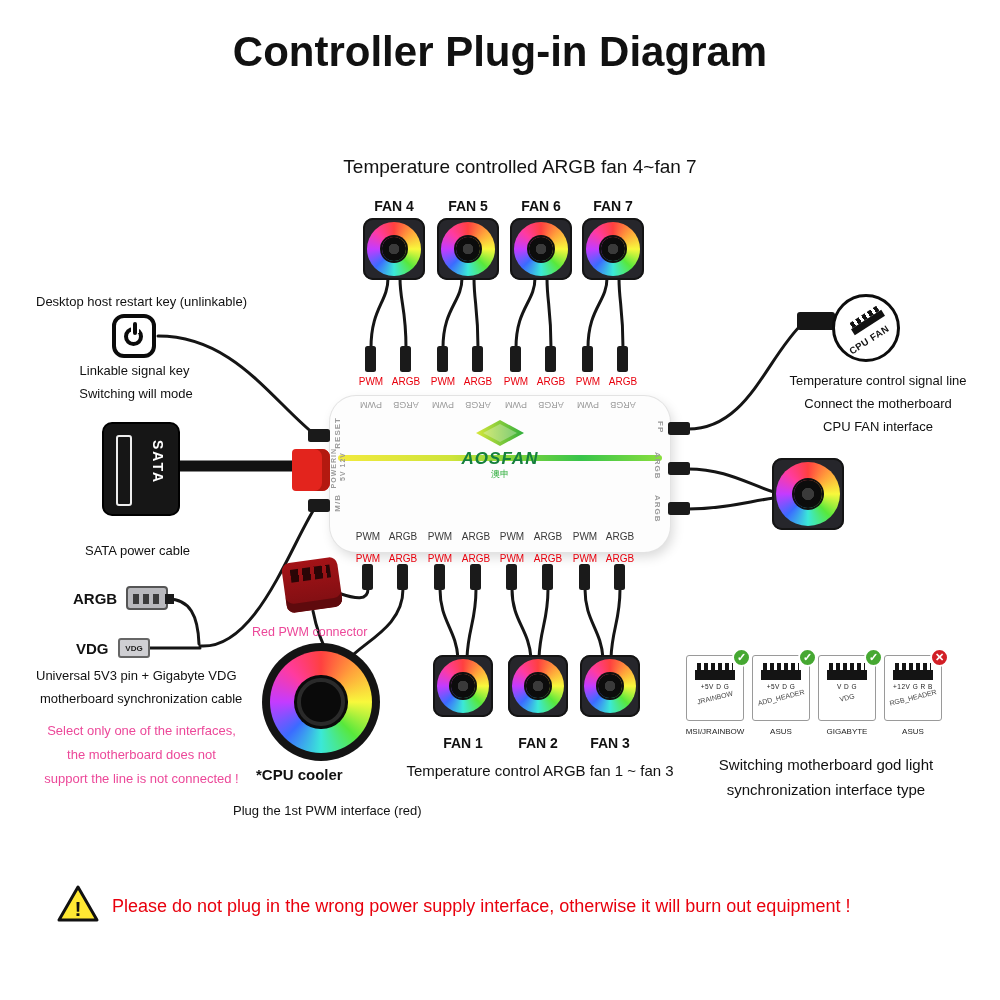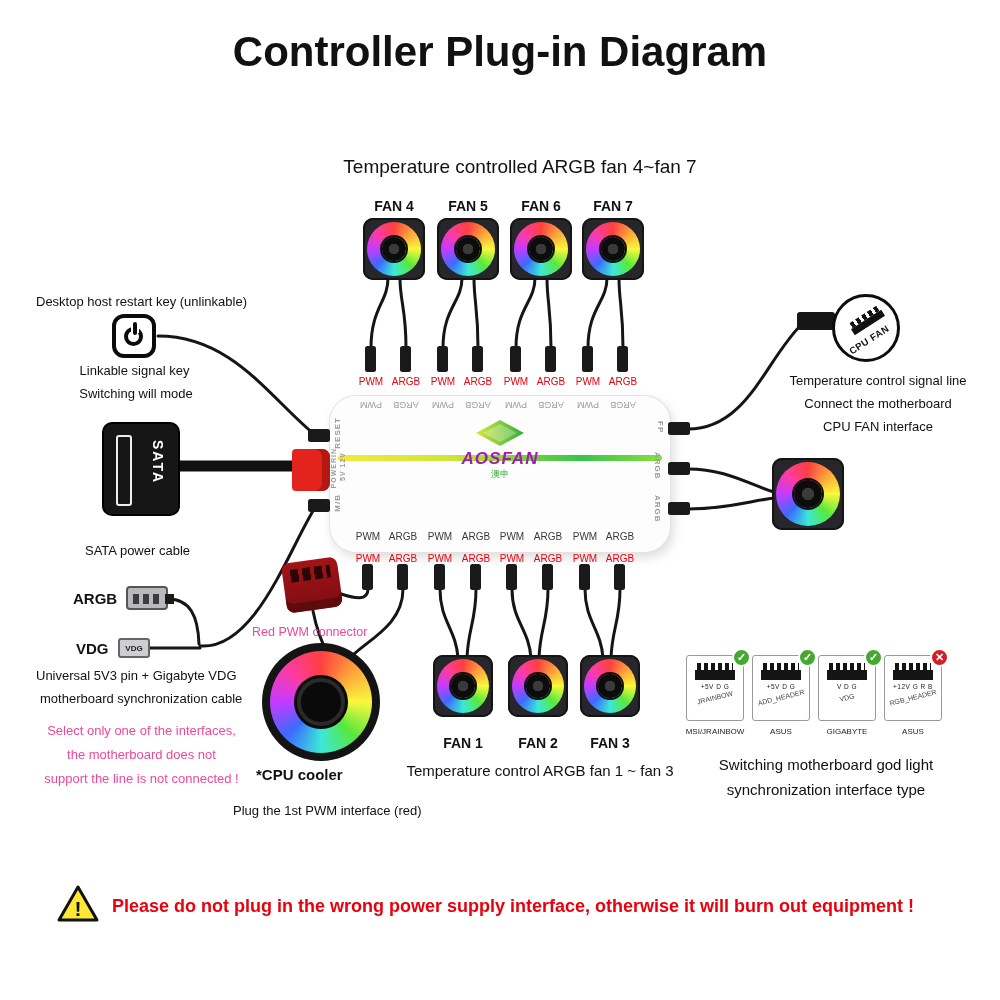--- a/index.html
+++ b/index.html
@@ -24,21 +24,21 @@
   .plug{position:absolute;z-index:2;background:#1a1a1a;border-radius:2.5px}
   .hplug{background:#161616;border-radius:3px}
   .portlabel{position:absolute;z-index:2;width:36px;text-align:center;font-size:10px;font-weight:normal}
   .pl-red{color:#e8000d}
   .pl-dark{color:#3a3a3a}
   .pl-flip{color:#9a9a9a;transform:rotate(180deg);font-size:9px}
   .ctrl{background:#fdfdfd;border-radius:26px;box-shadow:0 0 0 1px #e3e3e3,3px 5px 12px rgba(0,0,0,.15)}
   .gline{height:6px;border-radius:3px;z-index:3;
     background:linear-gradient(90deg,#f2ea3e,#cfe43a 35%,#7ed43c 55%,#38c44a 75%,#8adf3e)}
   .logo{text-align:center;z-index:4}
-  .logo-text{color:#a21caf;font-weight:bold;font-style:italic;font-size:17px;letter-spacing:1px;line-height:1}
+  .logo-text{color:#15803d;font-weight:bold;font-style:italic;font-size:17px;letter-spacing:1px;line-height:1}
   .logo-cn{color:#2fae3c;font-size:9px;margin-top:1px}
   .vlabel{position:absolute;z-index:3;writing-mode:vertical-rl;transform:rotate(180deg);
     font-size:8px;font-weight:bold;color:#9a9a9a;letter-spacing:1px}
   .vlabel-r{position:absolute;z-index:3;writing-mode:vertical-rl;font-size:8px;font-weight:bold;color:#9a9a9a;letter-spacing:1px}
   .note{font-size:13px;line-height:1.25}
   .note-c{text-align:center}
   .red{color:#ec4899}
   .bold15{font-size:15px;font-weight:bold}
   .power-icon{width:44px;height:44px;border:4px solid #0b0b0b;border-radius:12px;background:#fff}
   .pc{position:absolute;left:8px;top:9px;width:19px;height:19px;border:4px solid #0b0b0b;border-radius:50%}
@@ -67,21 +67,21 @@
   .mb-pins{width:40px;height:10px;background:#141414;margin:14px auto 3px;position:relative}
   .mb-pins::before{content:"";position:absolute;left:2px;right:2px;top:-7px;height:7px;
     background:repeating-linear-gradient(90deg,#141414 0 4px,transparent 4px 7px)}
   .mb-pinlabel{font-size:6.5px;text-align:center;letter-spacing:.5px;color:#222}
   .mb-name{font-size:7px;text-align:center;color:#444;transform:rotate(-14deg);margin-top:4px}
   .mb-badge{position:absolute;top:-8px;right:-8px;width:19px;height:19px;border-radius:50%;border:2px solid #fff;
     color:#fff;font-size:11px;font-weight:bold;display:flex;align-items:center;justify-content:center;z-index:4}
   .check{background:#46a832}
   .cross{background:#d21f26}
   .mb-brand{font-size:8px;color:#222;text-align:center}
-  .warn-text{font-size:18px;font-weight:bold;color:#e8000d}
+  .warn-text{font-size:18px;font-weight:normal;color:#e8000d}
 </style>
 </head>
 <body>
 
 <div class="canvas">
 
   <svg class="wires" width="1000" height="1000" viewBox="0 0 1000 1000">
     <g fill="none" stroke="#151515" stroke-width="3" stroke-linecap="round">
       <path d="M158,336 C232,336 270,398 314,434"></path>
       <path d="M168,599 C190,599 198,616 199,644"></path>

